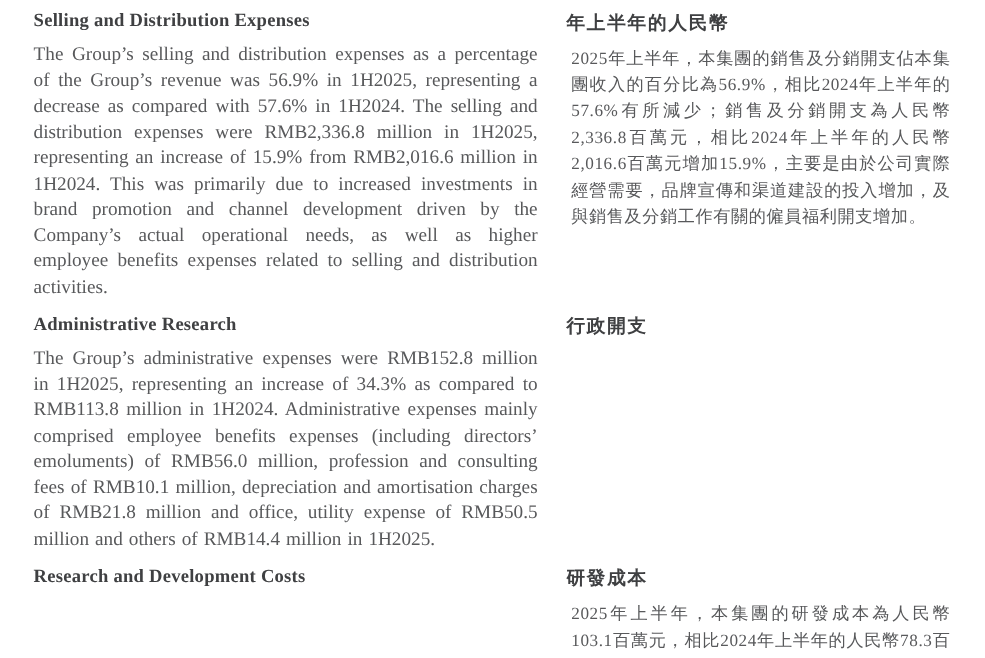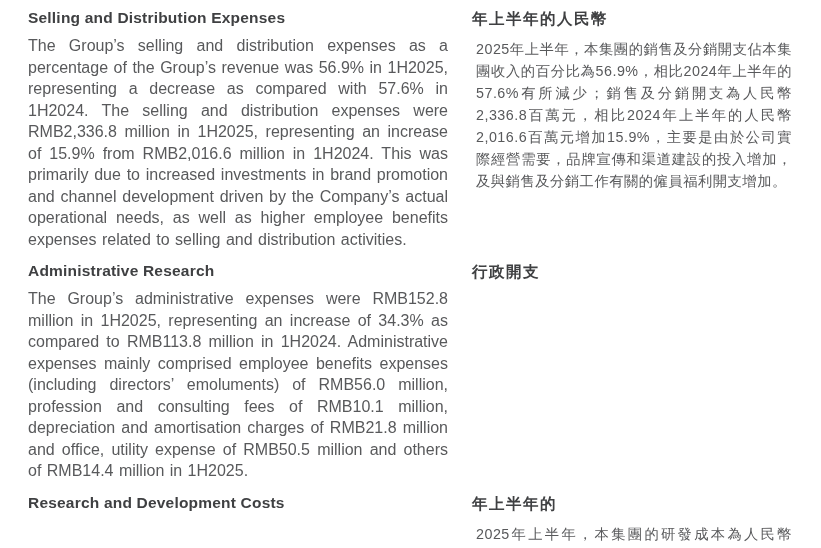--- a/index.html
+++ b/index.html
@@ -6,21 +6,21 @@
     margin: 0;
     padding: 0;
     background: #ffffff;
   }
   .page {
     position: relative;
     width: 821px;
     height: 548px;
     background: #ffffff;
     overflow: hidden;
-    font-family: Liberation Sans, sans-serif;
+    font-family: Liberation Serif, serif;
   }
   .content {
     position: absolute;
     left: 28px;
     top: 9px;
     width: 768px;
   }
   .section {
     display: flex;
     align-items: flex-start;
@@ -92,19 +92,19 @@
       <div class="col-zh">
         <h2 class="sec-heading-zh">行政開支</h2>
       </div>
     </div>
 
     <div class="section">
       <div class="col-en">
         <h2 class="sec-heading-en">Research and Development Costs</h2>
       </div>
       <div class="col-zh">
-        <h2 class="sec-heading-zh">年上半年的</h2>
+        <h2 class="sec-heading-zh">研發成本</h2>
         <p class="body-zh">2025年上半年，本集團的研發成本為人民幣103.1百萬元，相比2024年上半年的人民幣78.3百萬元增加31.7%，折舊及攤銷開支人民幣。</p>
       </div>
     </div>
 
   </div>
 </div>
 
 </body></html>

